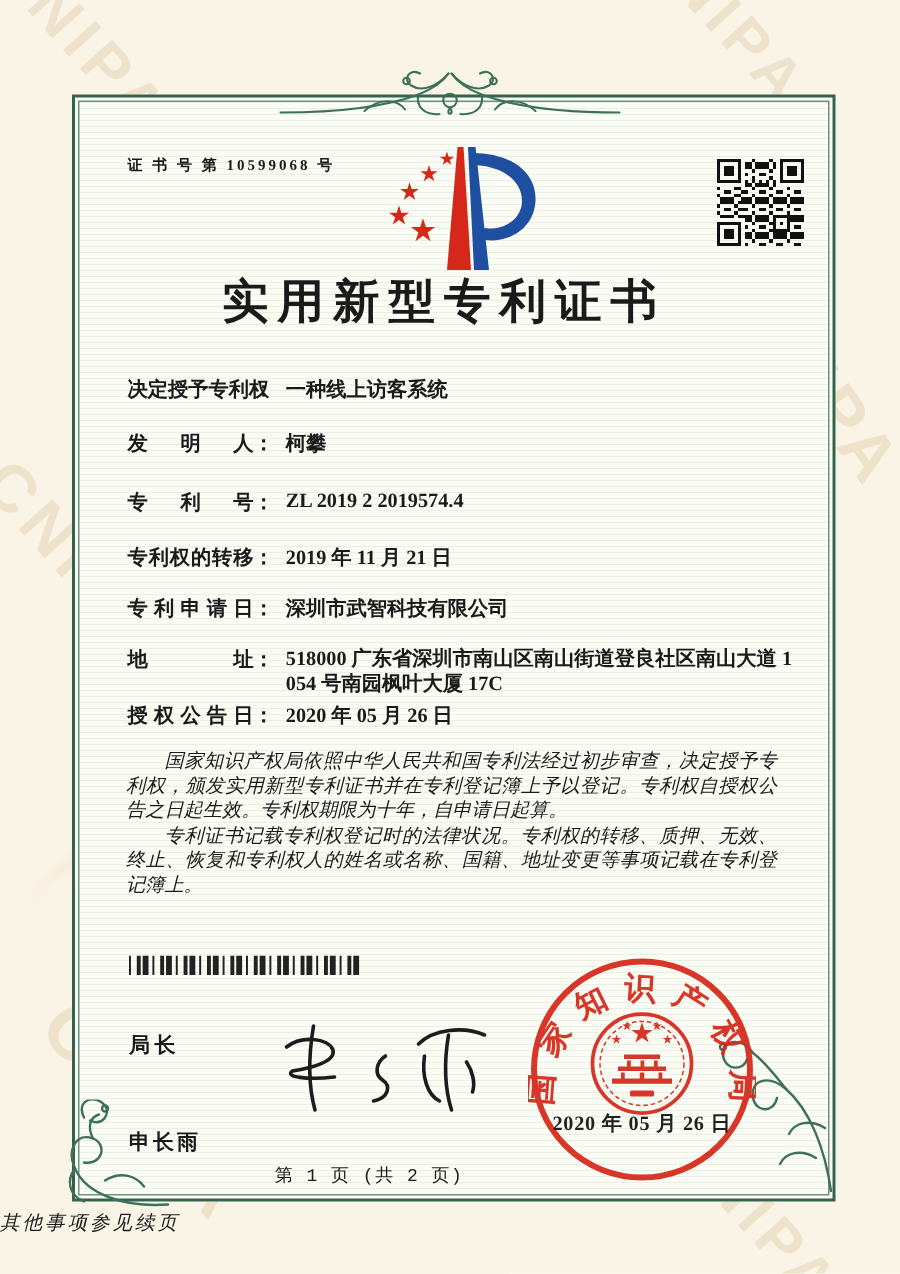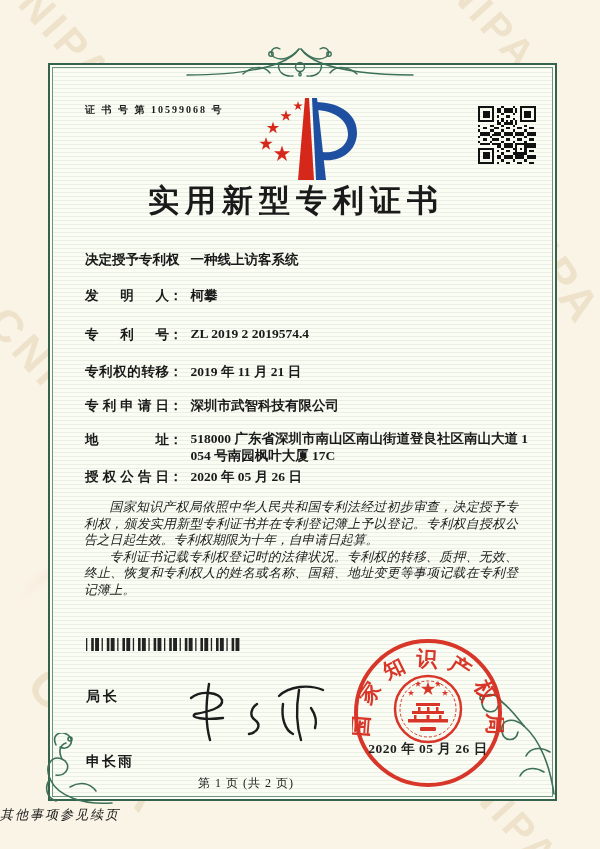--- a/index.html
+++ b/index.html
@@ -87,21 +87,21 @@
   .paragraphs p{margin:0;text-indent:2em;}
 
   .barcode{position:absolute;left:86px;top:637px;width:154px;height:13px;}
 
   .signer-title{position:absolute;left:86px;top:688px;font-size:14px;letter-spacing:3px;font-weight:600;}
   .signer-name{position:absolute;left:86px;top:713px;font-size:14px;letter-spacing:2px;font-weight:600;margin-top:40px;}
   .signature{position:absolute;left:175px;top:676px;}
 
   .seal{position:absolute;left:352px;top:637px;opacity:0.93;}
 
-  .page-info{position:absolute;left:0;top:775px;width:492px;text-align:center;font-size:12px;letter-spacing:1px;}
+  .page-info{position:absolute;left:0;top:775px;width:492px;text-align:center;font-size:12px;letter-spacing:1px;font-family:Liberation Mono, monospace;}
   .note{
     position:absolute;left:0;top:806px;width:600px;text-align:left;
     font-size:13px;font-style:italic;letter-spacing:2px;
   }
 </style>
 </head>
 <body>
 
 <span class="wm wm1">CNIPA</span>
 <span class="wm wm2">CNIPA</span>

